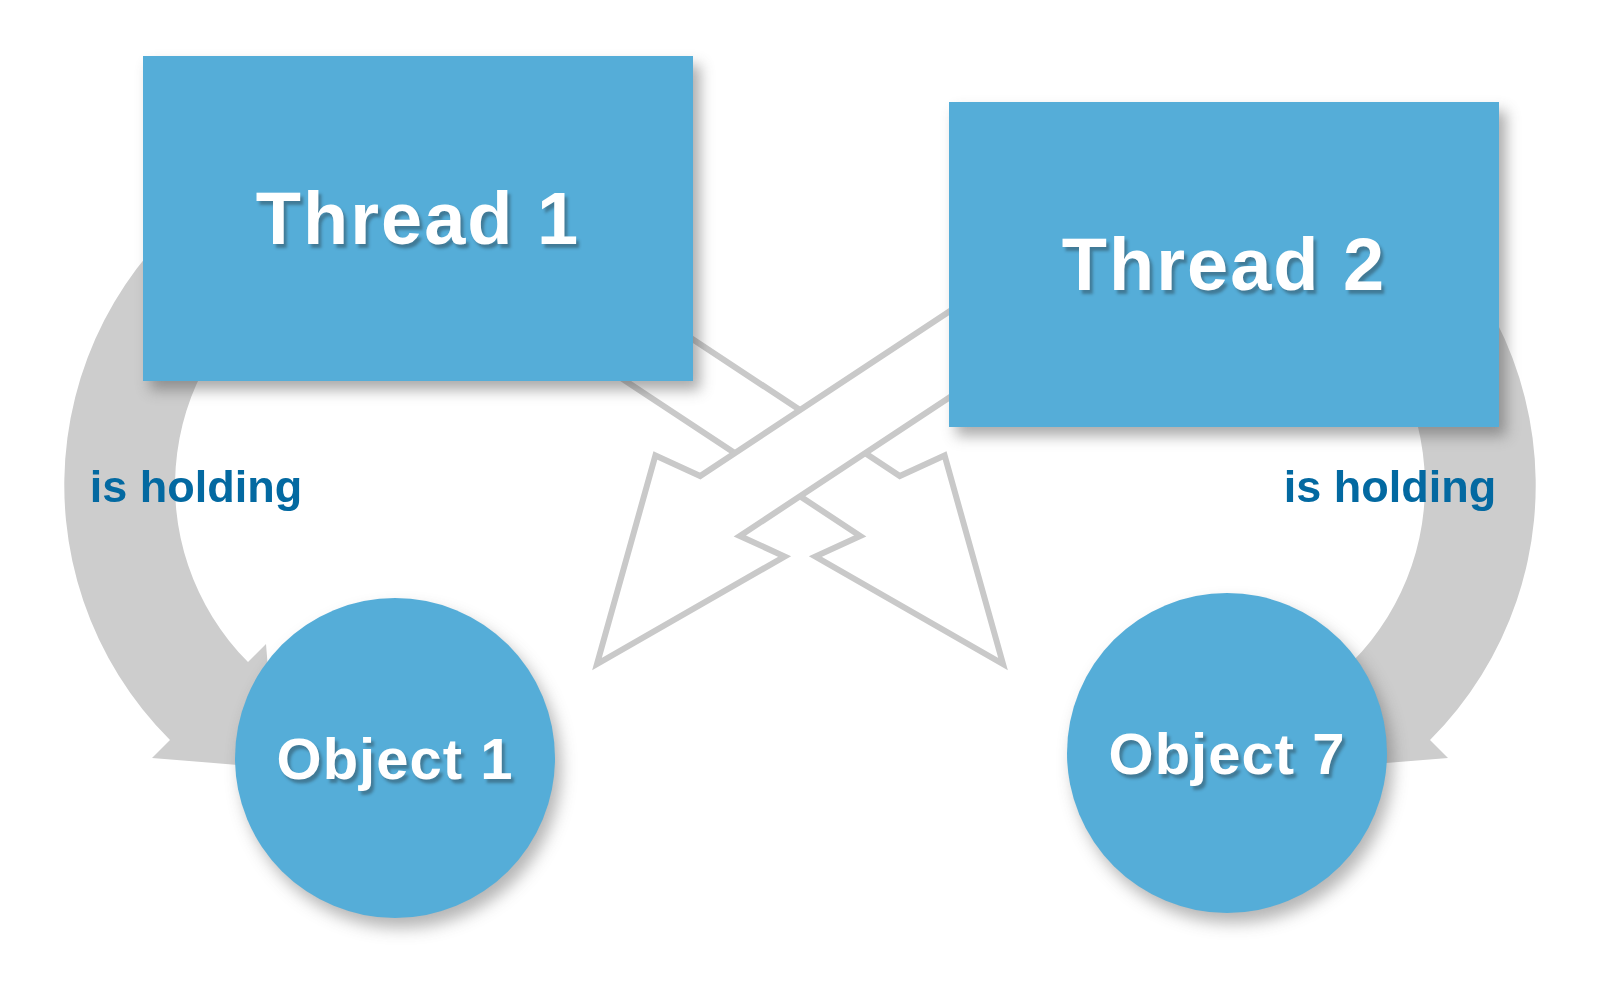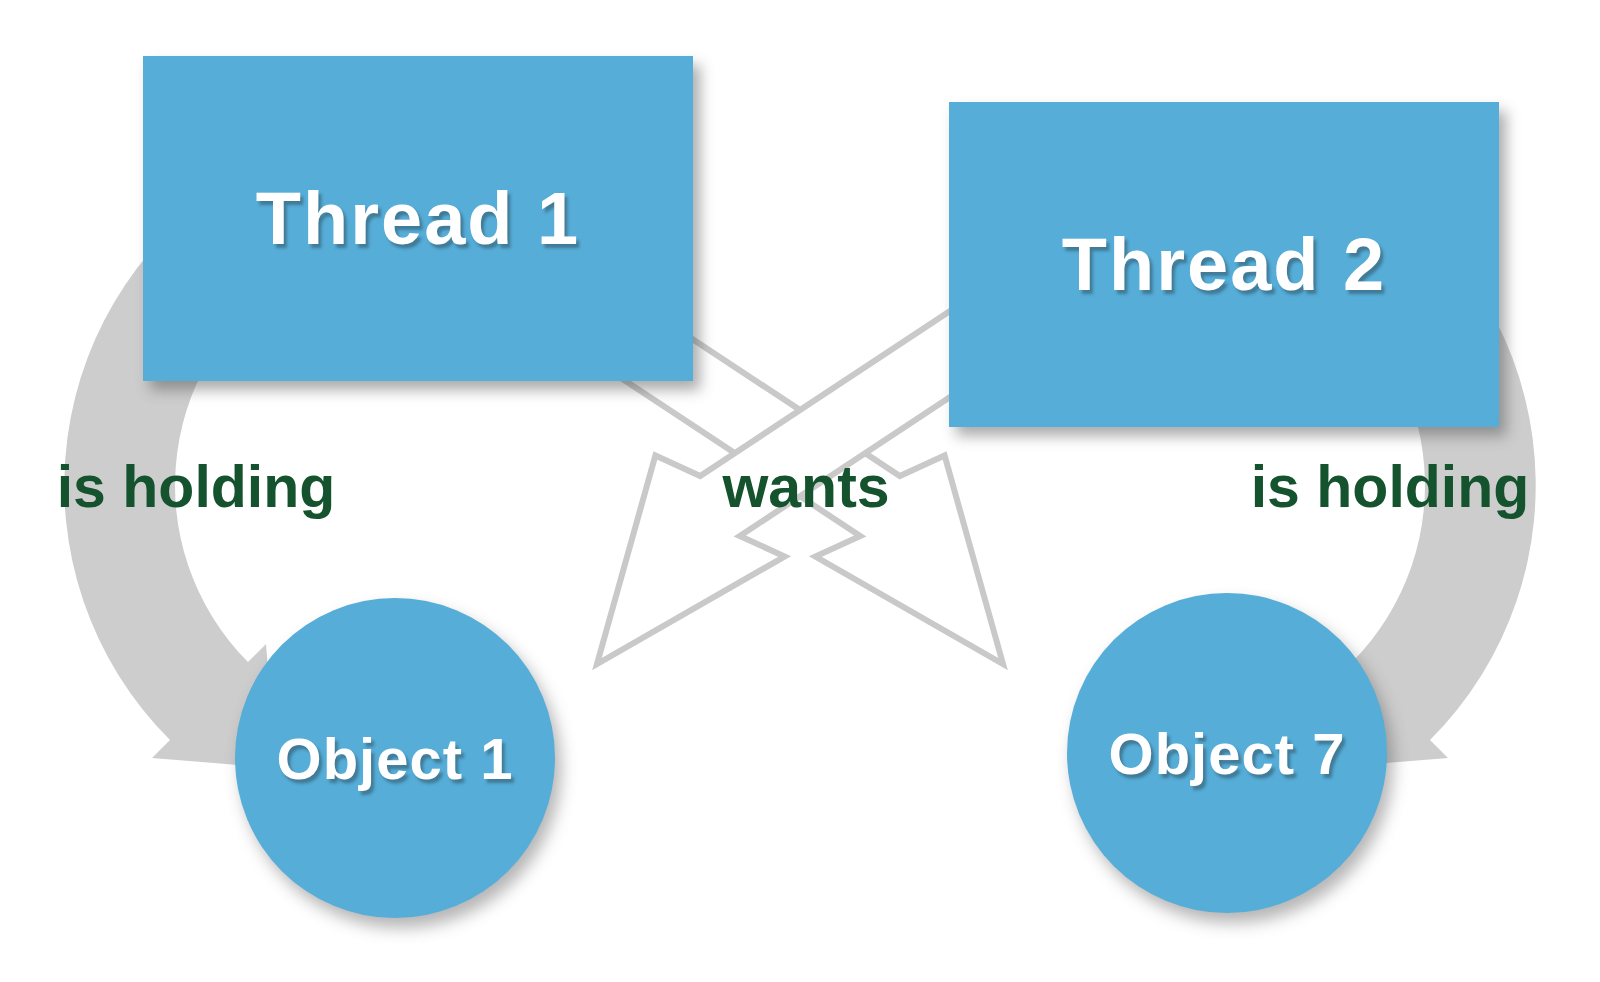--- a/index.html
+++ b/index.html
@@ -46,22 +46,22 @@
     letter-spacing: 1px;
     z-index: 3;
     box-shadow: 6px 10px 16px rgba(70,70,70,0.40);
     text-shadow: 3px 4px 3px rgba(30,30,30,0.35);
   }
   .object1 { left: 235px; top: 598px; }
   .object2 { left: 1067px; top: 593px; }
   .edge-label {
     position: absolute;
     transform: translate(-50%, -50%);
-    color: #14532d;
-    font-size: 59px;
+    color: #0369a1;
+    font-size: 45px;
     font-weight: bold;
     white-space: nowrap;
     z-index: 4;
   }
   .label-holding-left  { left: 196px;  top: 487px; }
   .label-wants         { left: 806px;  top: 487px; }
   .label-holding-right { left: 1390px; top: 487px; }
 </style>
 </head>
 <body>
@@ -90,17 +90,16 @@
   <div class="node object-circle object1">
     <span>Object 1</span>
   </div>
 
   <div class="node object-circle object2">
     <span>Object 7</span>
   </div>
 
   <div class="edge-label label-holding-left">is holding</div>
 
-  <div class="edge-label label-wants">wants</div>
 
   <div class="edge-label label-holding-right">is holding</div>
 
 </div>
 
 </body></html>

